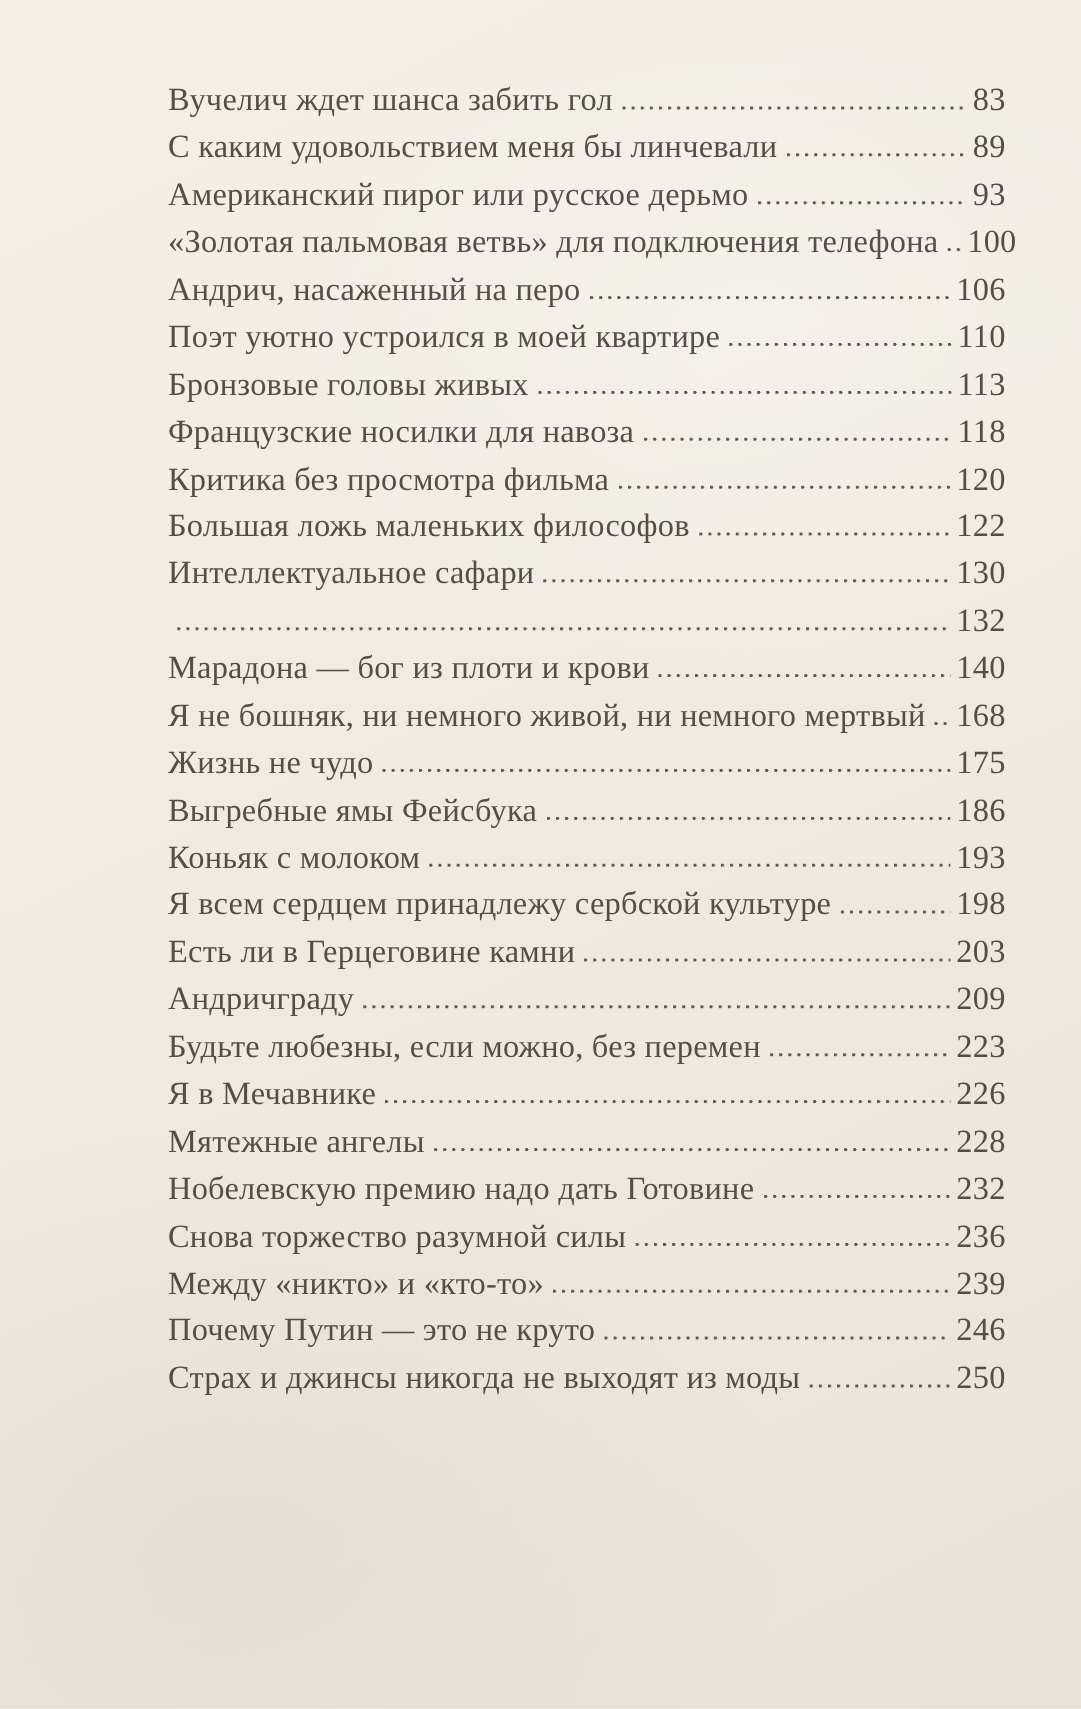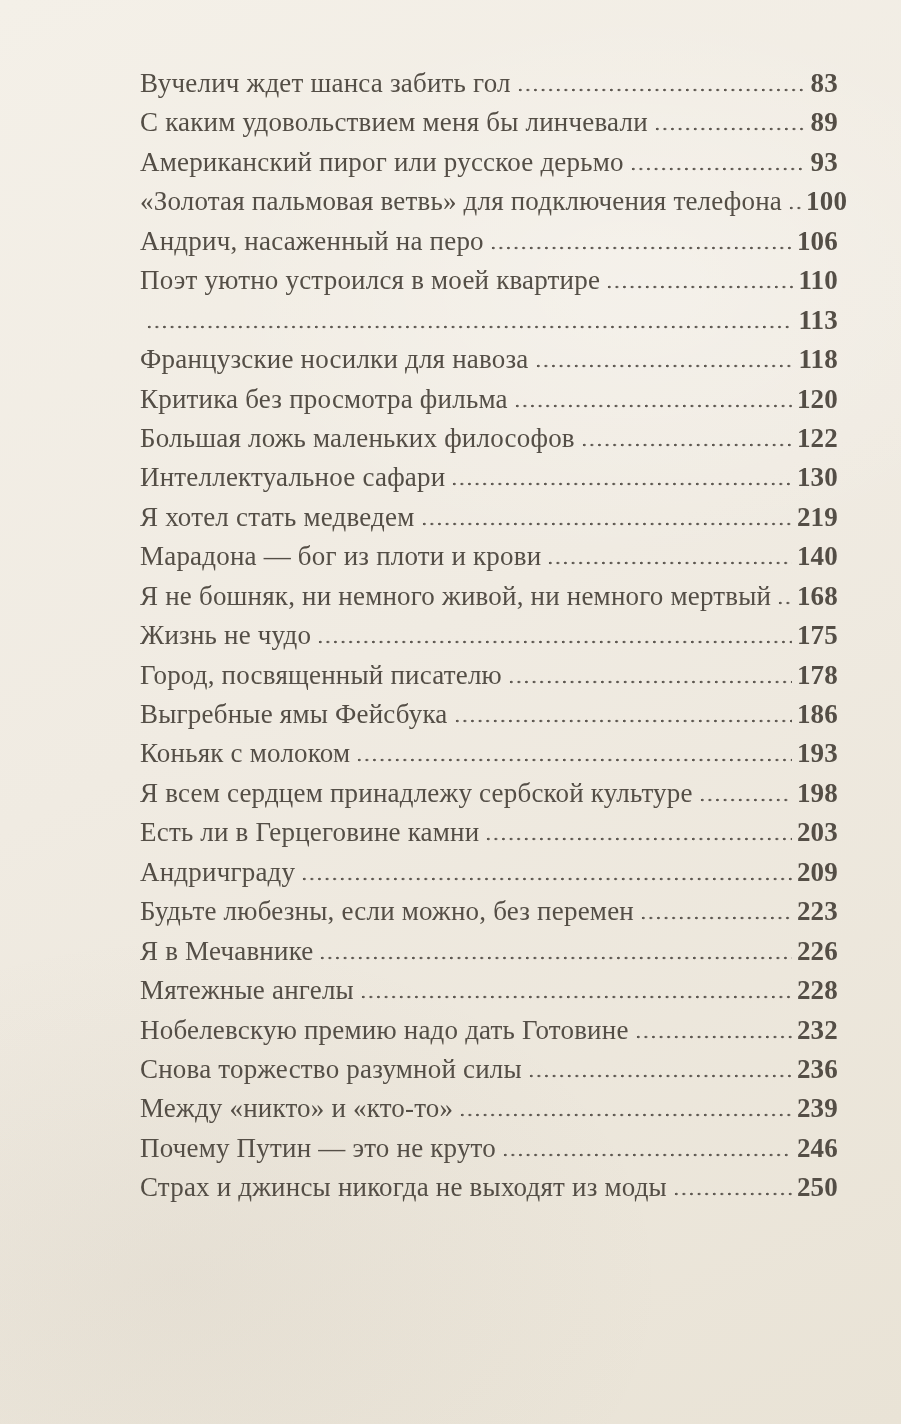--- a/index.html
+++ b/index.html
@@ -55,21 +55,20 @@
     margin: 0 5px 0 7px;
     background-image: radial-gradient(circle at 2px 2px, var(--ink-dot) 1.35px, rgba(0,0,0,0) 1.6px);
     background-size: 7.6px 4px;
     background-repeat: repeat-x;
     min-width: 12px;
   }
   .num {
     flex: 0 0 auto;
     white-space: nowrap;
     font-variant-numeric: oldstyle-nums;
-    font-weight: bold;
   }
 </style>
 </head>
 <body>
 
 <div class="page">
   <div class="toc" id="toc">
   <div class="row">
     <span class="title">Вучелич ждет шанса забить гол</span>
     <span class="dots"></span>
@@ -101,20 +100,21 @@
     <span class="num">106</span>
   </div>
 
   <div class="row">
     <span class="title">Поэт уютно устроился в моей квартире</span>
     <span class="dots"></span>
     <span class="num">110</span>
   </div>
 
   <div class="row">
+    <span class="title">Бронзовые головы живых</span>
     <span class="dots"></span>
     <span class="num">113</span>
   </div>
 
   <div class="row">
     <span class="title">Французские носилки для навоза</span>
     <span class="dots"></span>
     <span class="num">118</span>
   </div>
 
@@ -130,48 +130,42 @@
     <span class="num">122</span>
   </div>
 
   <div class="row">
     <span class="title">Интеллектуальное сафари</span>
     <span class="dots"></span>
     <span class="num">130</span>
   </div>
 
   <div class="row">
-    <span class="title">Я хотел стать медведем</span>
-    <span class="dots"></span>
-    <span class="num">219</span>
+    <span class="dots"></span>
+    <span class="num">132</span>
   </div>
 
   <div class="row">
     <span class="title">Марадона — бог из плоти и крови</span>
     <span class="dots"></span>
     <span class="num">140</span>
   </div>
 
   <div class="row">
     <span class="title">Я не бошняк, ни немного живой, ни немного мертвый</span>
     <span class="dots"></span>
     <span class="num">168</span>
   </div>
 
   <div class="row">
     <span class="title">Жизнь не чудо</span>
     <span class="dots"></span>
     <span class="num">175</span>
   </div>
 
-  <div class="row">
-    <span class="title">Город, посвященный писателю</span>
-    <span class="dots"></span>
-    <span class="num">178</span>
-  </div>
 
   <div class="row">
     <span class="title">Выгребные ямы Фейсбука</span>
     <span class="dots"></span>
     <span class="num">186</span>
   </div>
 
   <div class="row">
     <span class="title">Коньяк с молоком</span>
     <span class="dots"></span>

